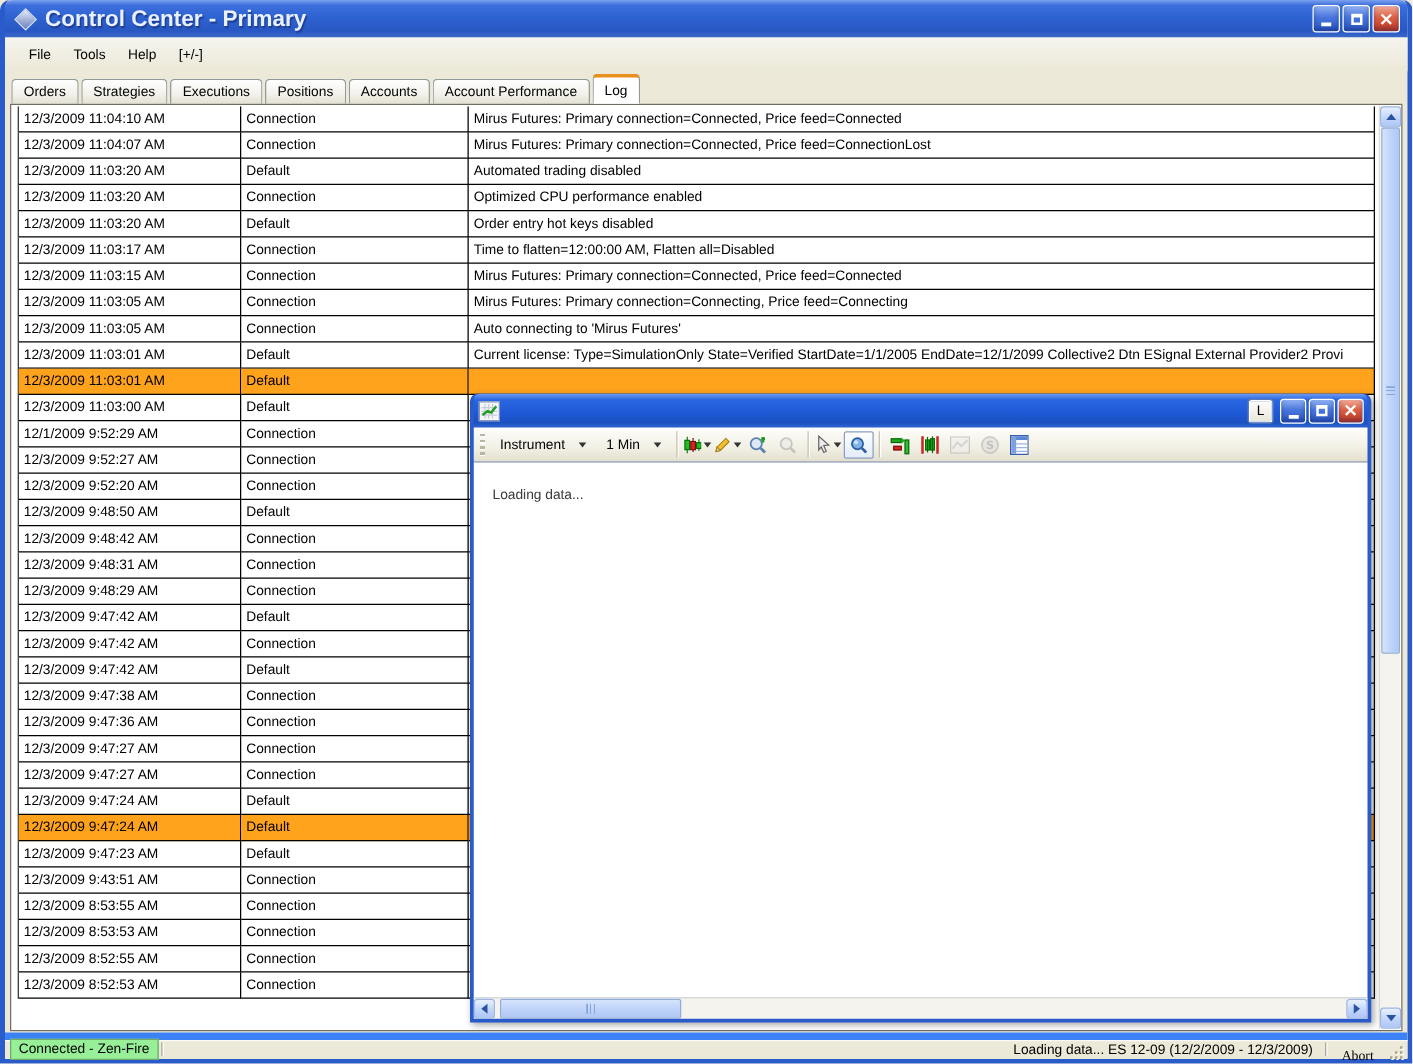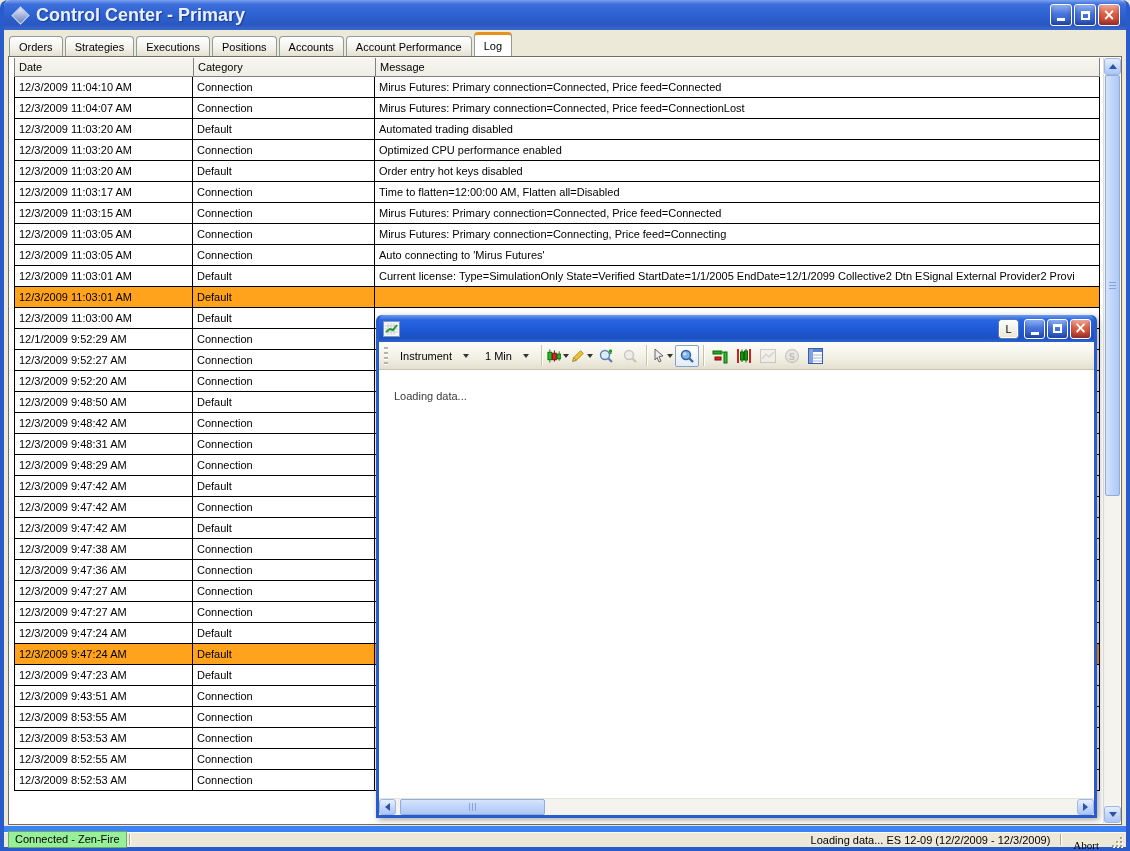--- a/index.html
+++ b/index.html
@@ -144,39 +144,40 @@
         </span>
       <span class="cap-btn">
           <span class="glyph-max"></span>
         </span>
       <span class="cap-btn close">
           <span class="glyph-close">×</span>
         </span>
     </span>
   </div>
 
+  <div class="menubar">
+      <span class="menu-item">File</span>
+      <span class="menu-item">Tools</span>
+      <span class="menu-item">Help</span>
+      <span class="menu-item">[+/-]</span>
+    </div>
 
   <div class="tabbar">
       <span class="tab">Orders</span>
       <span class="tab">Strategies</span>
       <span class="tab">Executions</span>
       <span class="tab">Positions</span>
       <span class="tab">Accounts</span>
       <span class="tab">Account Performance</span>
       <span class="tab active">Log</span>
     </div>
 
   <div class="content">
     <div class="grid-shell">
       <div class="grid-inner">
-        <div class="hdr-row">
-          <span class="hdr-cell c-date">Date</span>
-          <span class="hdr-cell c-cat">Category</span>
-          <span class="hdr-cell">Message</span>
-        </div>
         <div id="log-rows">
             <div class="log-row">
               <span class="log-cell c-date">12/3/2009 11:04:10 AM</span>
               <span class="log-cell c-cat">Connection</span>
               <span class="log-cell c-msg">Mirus Futures: Primary connection=Connected, Price feed=Connected</span>
             </div>
             <div class="log-row">
               <span class="log-cell c-date">12/3/2009 11:04:07 AM</span>
               <span class="log-cell c-cat">Connection</span>
               <span class="log-cell c-msg">Mirus Futures: Primary connection=Connected, Price feed=ConnectionLost</span>

